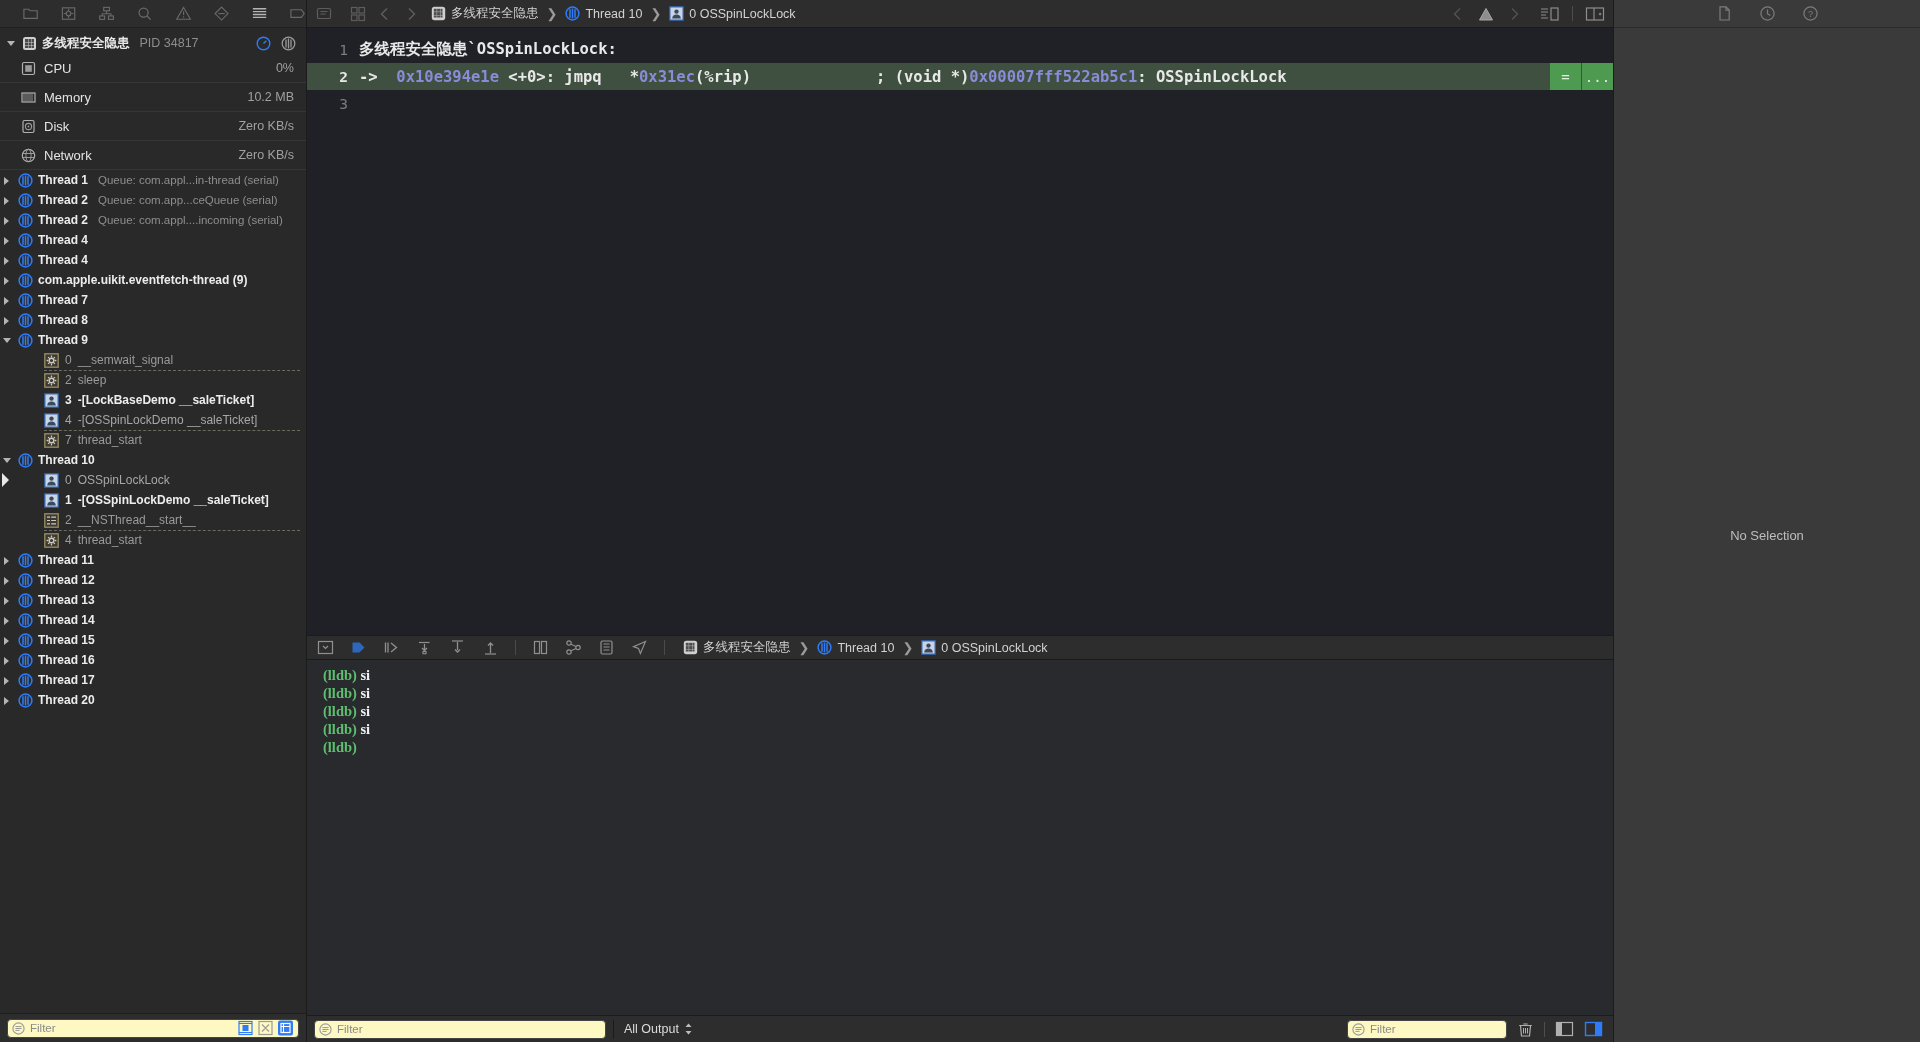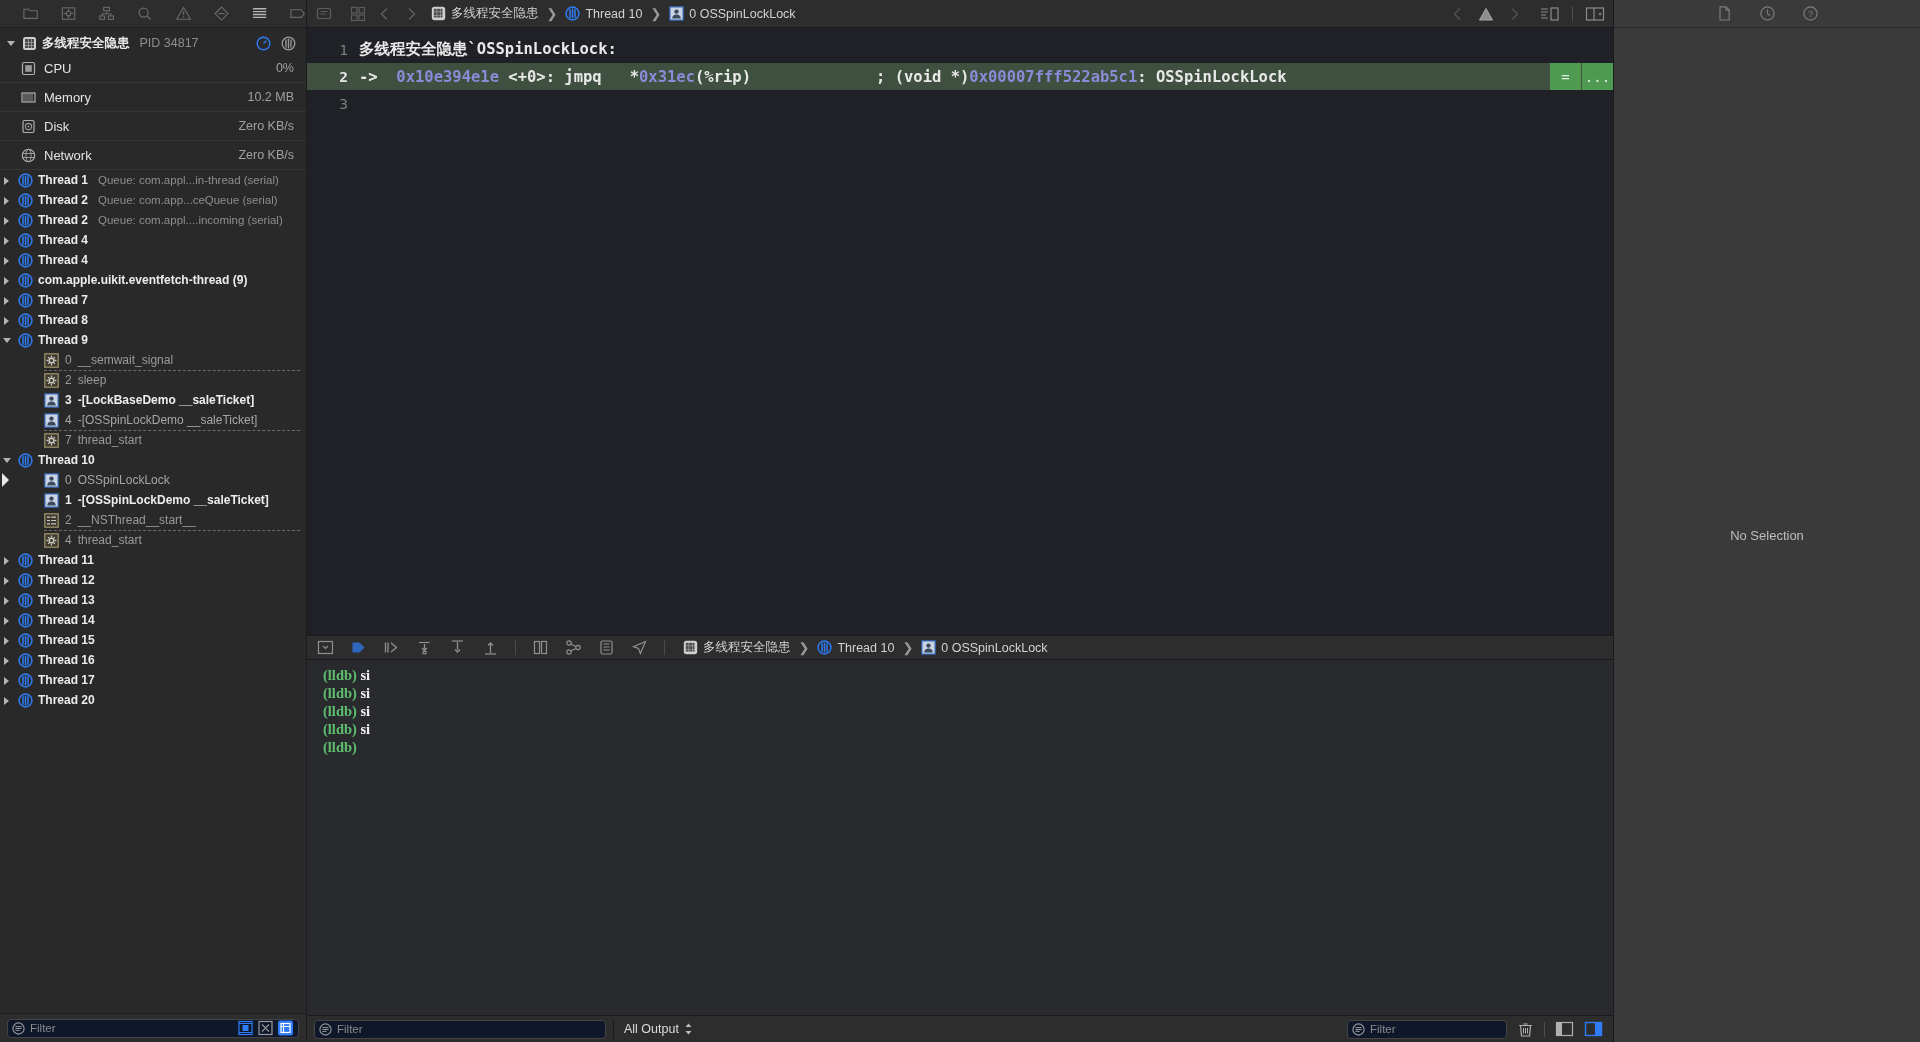--- a/index.html
+++ b/index.html
@@ -102,21 +102,21 @@
   .ico { width: 15px; height: 15px; flex: 0 0 15px; }
 
   #nav-filterbar {
     height: 29px; flex: 0 0 29px;
     background: #2d2d2d;
     border-top: 1px solid #1d1d1d;
     display: flex; align-items: center; padding: 0 7px; gap: 6px;
   }
   .filter-field {
     flex: 1 1 auto; height: 19px;
-    background: #0f172a; border: 1px solid #444; border-radius: 4px;
+    background: #fef9c3; border: 1px solid #444; border-radius: 4px;
     display: flex; align-items: center; padding: 0 4px; gap: 5px;
   }
   .filter-field .ph { font-size: 11.5px; color: #8a8a8a; }
   .filter-field .tail { margin-left: auto; display: flex; gap: 3px; align-items: center; }
   .segbtn { width: 17px; height: 16px; }
 
   
   #center { flex: 1 1 auto; display: flex; flex-direction: column; min-width: 0; background: #1f2126; }
   #editor-bar {
     height: 28px; flex: 0 0 28px;

